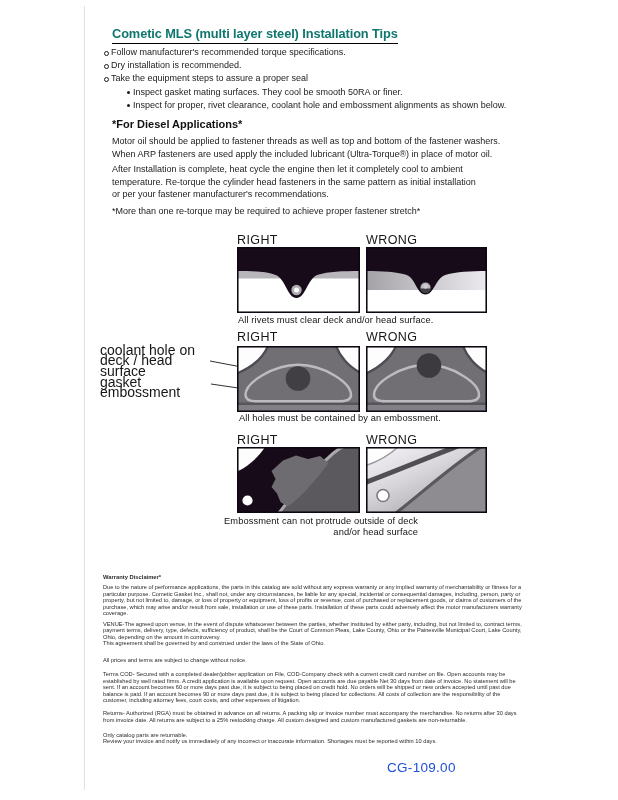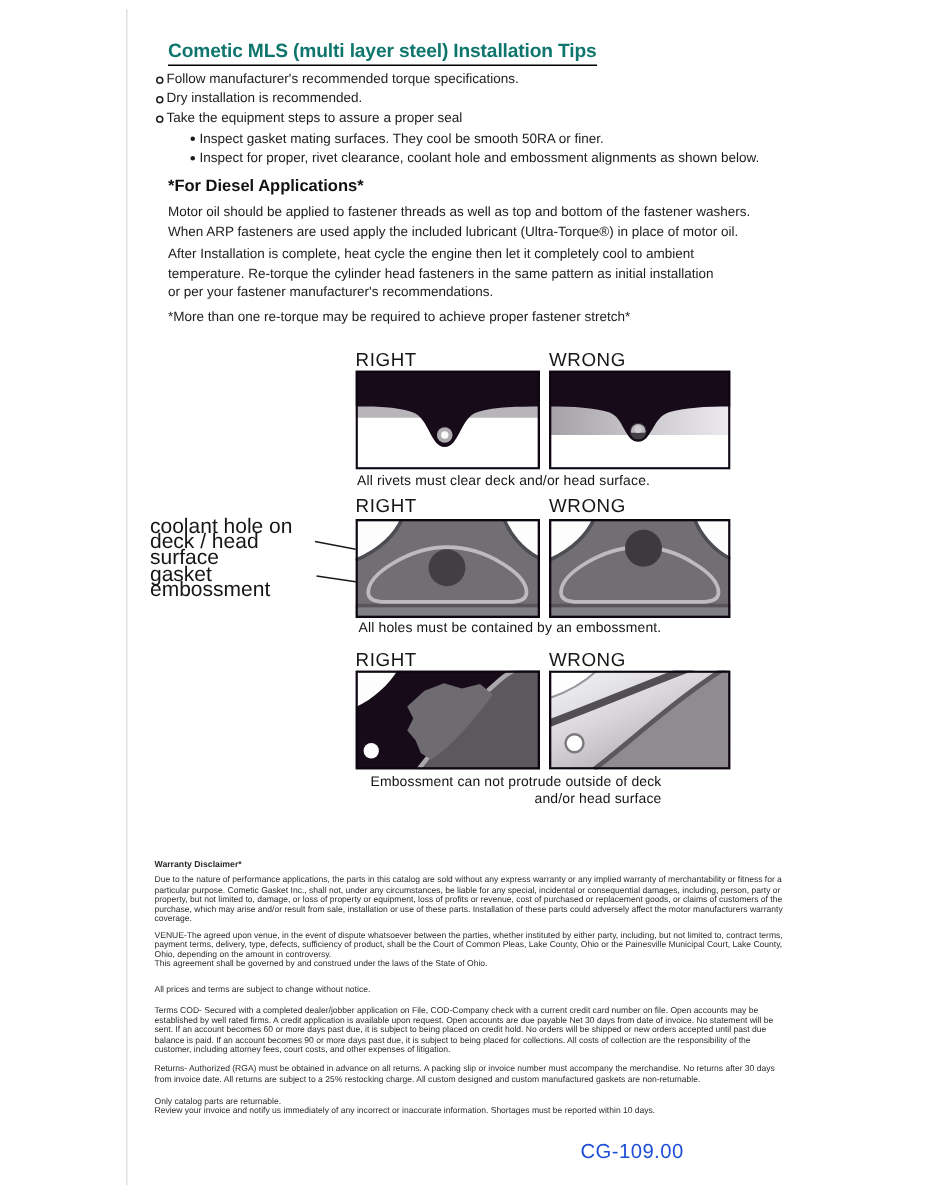--- a/index.html
+++ b/index.html
@@ -162,21 +162,21 @@
       <rect x="0" y="0" width="121" height="66" fill="url(#g3w)"></rect>
       <path d="M30,66 C56,46 86,18 118,-2 L121,0 L121,66 Z" fill="#8e8c91"></path>
       <path d="M30,66 C56,46 86,18 118,-2" fill="none" stroke="#5a585d" stroke-width="3.2"></path>
       <path d="M-2,36 C30,24 68,8 100,-4" fill="none" stroke="#514f54" stroke-width="5"></path>
       <path d="M0,0 L32,0 C23,8.5 12,14.5 0,18.5 Z" fill="#fefefe"></path>
       <path d="M32,0 C23,8.5 12,14.5 0,18.5" fill="none" stroke="#9a989d" stroke-width="1.4"></path>
       <circle cx="17" cy="48.5" r="6" fill="#ffffff" stroke="#7b797e" stroke-width="1.6"></circle>
       <rect x="0.75" y="0.75" width="119.5" height="64.5" fill="none" stroke="#0e0712" stroke-width="1.6"></rect>
     </svg>
   </div>
-  <div class="abs caption" style="left:247px;top:516px;">Embossment can not protrude outside of deck
+  <div class="abs caption" style="left:224px;top:516px;">Embossment can not protrude outside of deck
 and/or head surface</div>
 
   <div class="abs fine fine-h" style="top:574px;">Warranty Disclaimer*</div>
   <div class="abs fine" style="top:584px;">Due to the nature of performance applications, the parts in this catalog are sold without any express warranty or any implied warranty of merchantability or fitness for a particular purpose.  Cometic Gasket Inc., shall not, under any circumstances, be liable for any special, incidental or consequential damages, including, person, party or property, but not limited to, damage, or loss of property or equipment, loss of profits or revenue, cost of purchased or replacement goods, or claims of customers of the purchase, which may arise and/or result from sale, installation or use of these parts.  Installation of these parts could adversely affect the motor manufacturers warranty coverage.</div>
   <div class="abs fine" style="top:620.5px;">VENUE-The agreed upon venue, in the event of dispute whatsoever between the parties, whether instituted by either party, including, but not limited to, contract terms, payment terms, delivery, type, defects, sufficiency of product, shall be the Court of Common Pleas, Lake County, Ohio or the Painesville Municipal Court, Lake County, Ohio, depending on the amount in controversy.
 This agreement shall be governed by and construed under the laws of the State of Ohio.</div>
   <div class="abs fine" style="top:656.5px;">All prices and terms are subject to change without notice.</div>
   <div class="abs fine" style="top:671px;">Terms COD- Secured with a completed dealer/jobber application on File, COD-Company check with a current credit card number on file.  Open accounts may be established by well rated firms.  A credit application is available upon request.  Open accounts are due payable Net 30 days from date of invoice.  No statement will be sent.  If an account becomes 60 or more days past due, it is subject to being placed on credit hold.  No orders will be shipped or new orders accepted until past due balance is paid.  If an account becomes 90 or more days past due, it is subject to being placed for collections.  All costs of collection are the responsibility of the customer, including attorney fees, court costs, and other expenses of litigation.</div>
   <div class="abs fine" style="top:710px;">Returns- Authorized (RGA) must be obtained in advance on all returns.  A packing slip or invoice number must accompany the merchandise.  No returns after 30 days from invoice date.  All returns are subject to a 25% restocking charge.  All custom designed and custom manufactured gaskets are non-returnable.</div>
   <div class="abs fine" style="top:731.5px;">Only catalog parts are returnable.

